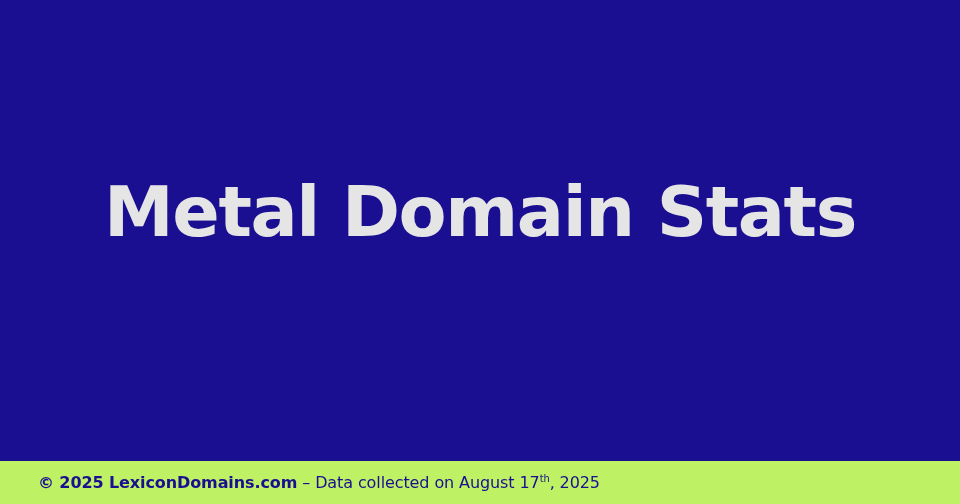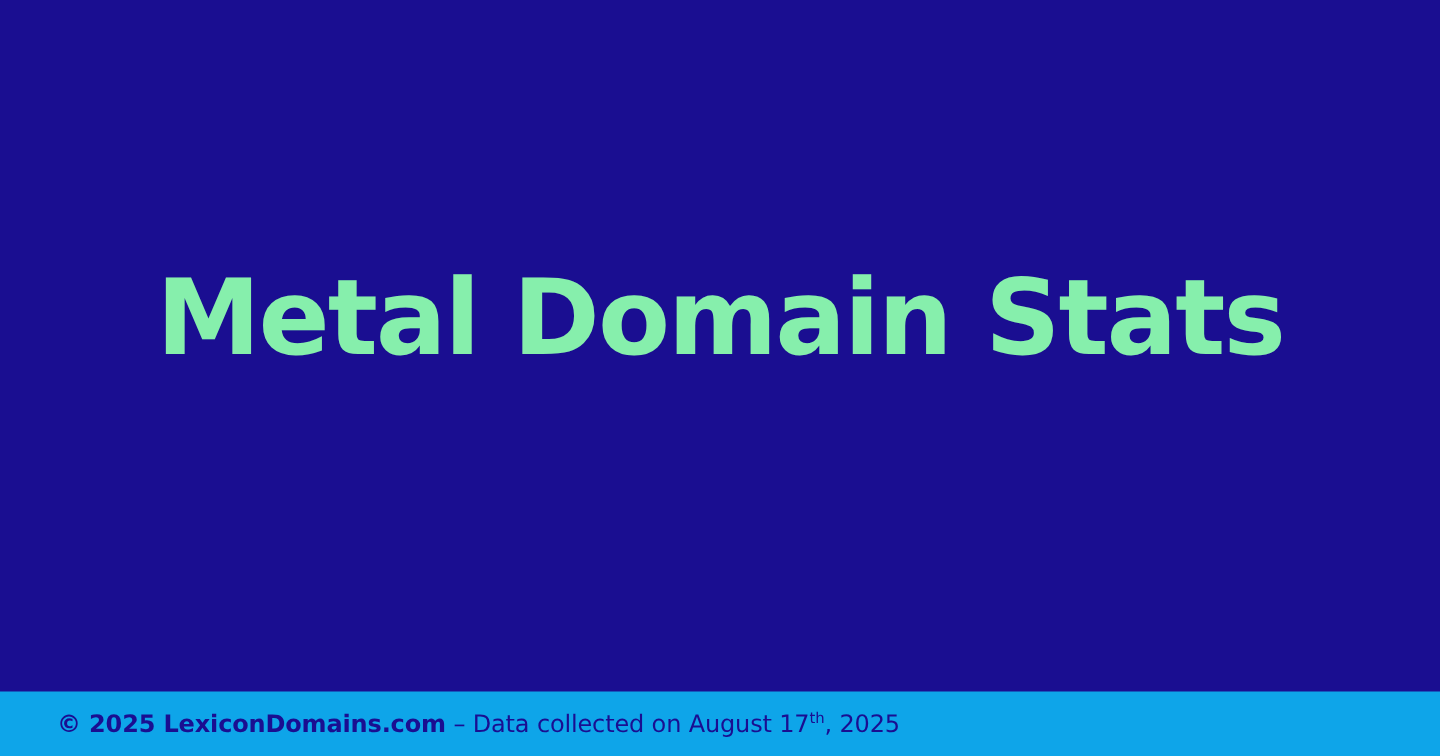--- a/index.html
+++ b/index.html
@@ -33,36 +33,36 @@
     align-items: center;
     justify-content: center;
   }
 
   .slide-title {
     font-family: "DejaVu Sans", "Liberation Sans", sans-serif;
     font-weight: bold;
     font-size: 70px;
     line-height: 1.05;
     letter-spacing: -1.4px;
-    color: #86efac;
+    color: #e5e5e5;
     text-align: center;
     white-space: nowrap;
     margin: 0;
     padding: 0;
     transform: translateY(-18px);
   }
 
   
   .footer-bar {
     position: absolute;
     left: 0;
     bottom: 0;
     width: 960px;
     height: 43px;
-    background: #0ea5e9;
+    background: #bef264;
     display: flex;
     align-items: center;
   }
 
   .footer-text {
     margin: 0;
     padding: 0 0 0 38px;
     font-family: "DejaVu Sans", "Liberation Sans", sans-serif;
     font-size: 16px;
     line-height: 1;

